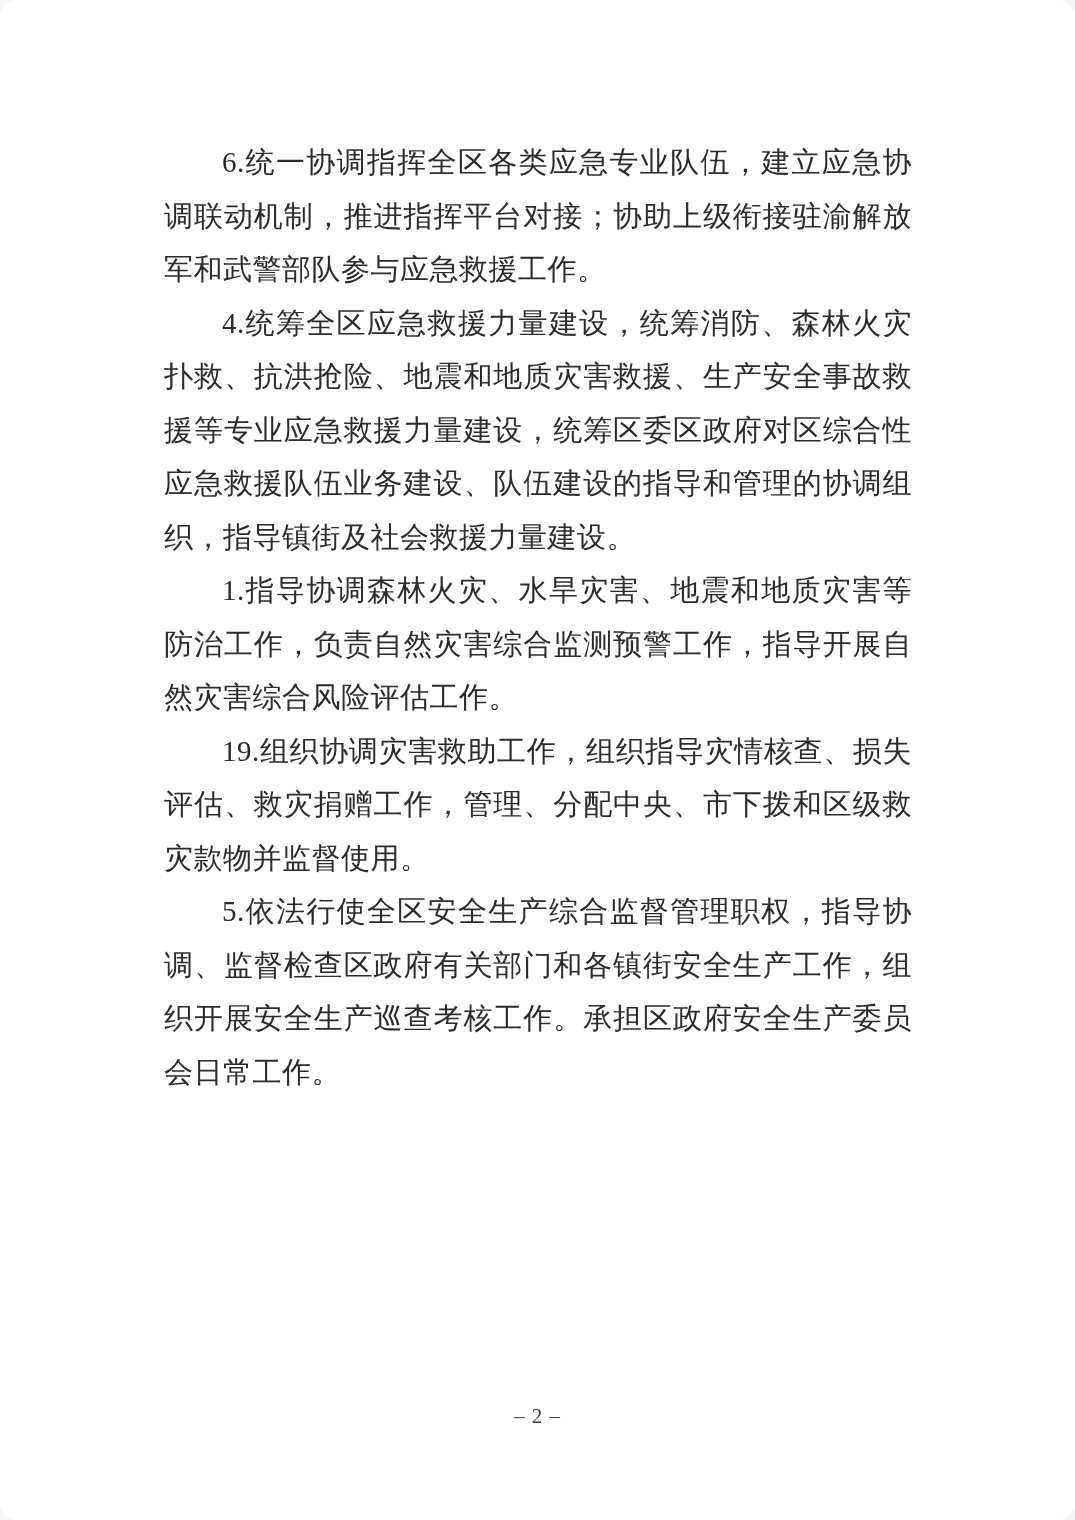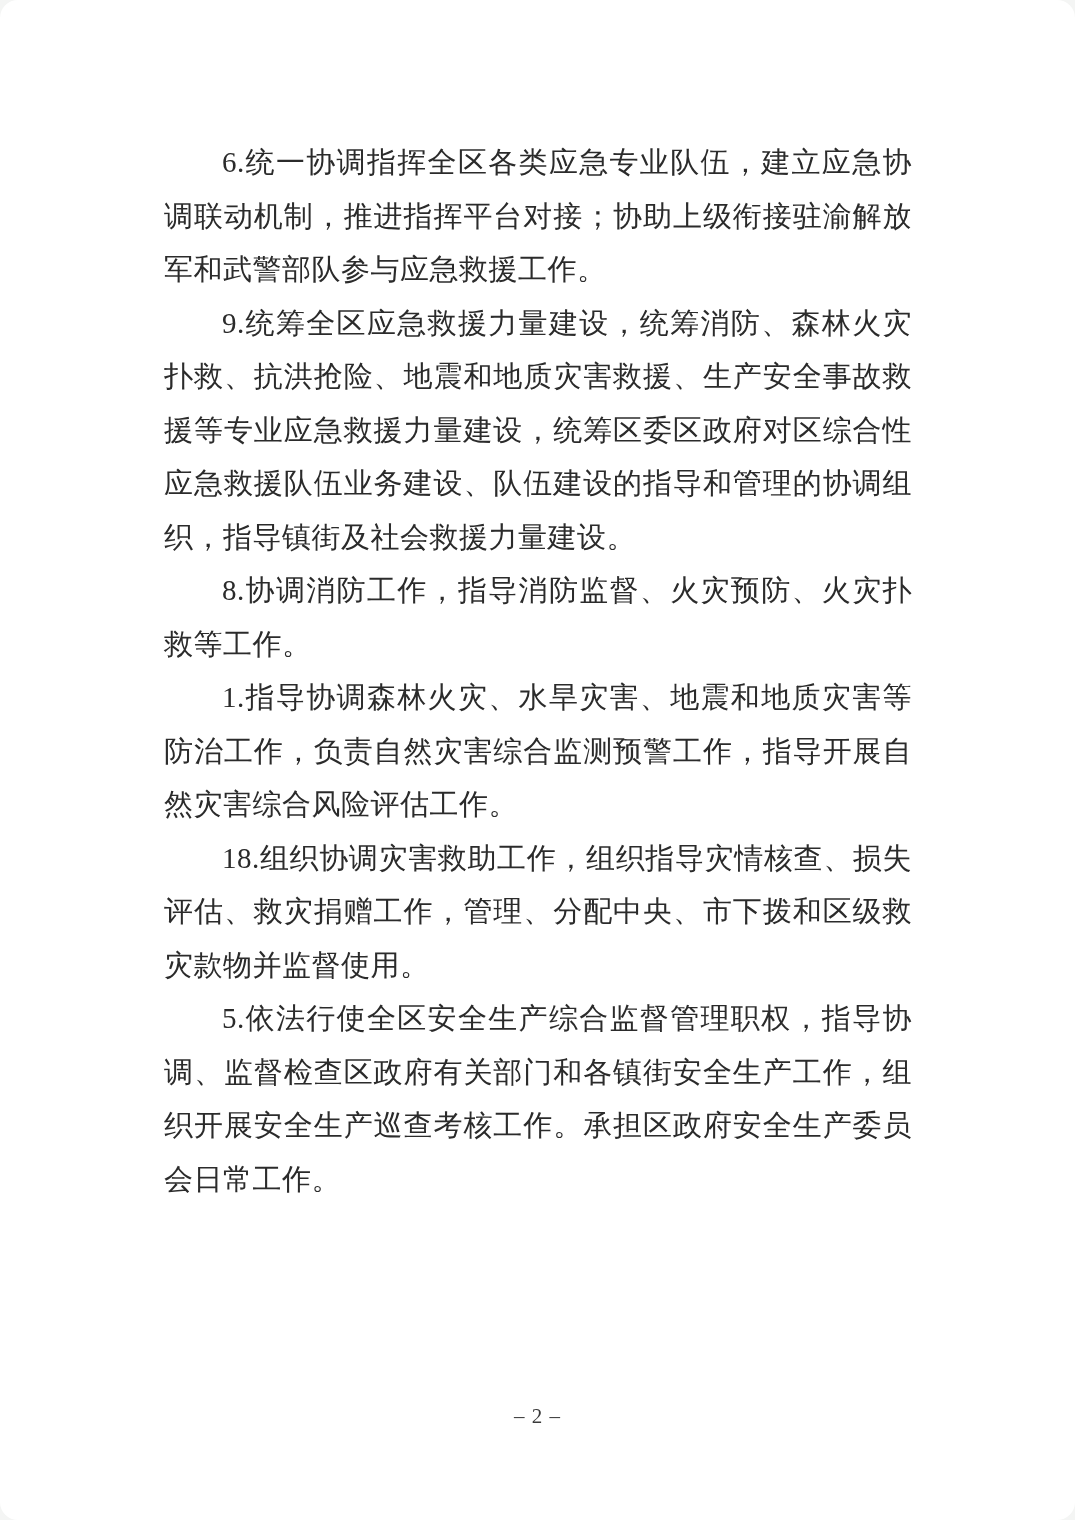--- a/index.html
+++ b/index.html
@@ -48,20 +48,19 @@
     color: #3a3a3a;
     letter-spacing: 1px;
   }
 </style>
 </head>
 <body>
 
 <div class="page">
   <div class="content">
     <p>6.统一协调指挥全区各类应急专业队伍，建立应急协调联动机制，推进指挥平台对接；协助上级衔接驻渝解放军和武警部队参与应急救援工作。</p>
-    <p>9.统筹全区应急救援力量建设，统筹消防、森林火灾扑救、抗洪抢险、地震和地质灾害救援、生产安全事故救援等专业应急救援力量建设，统筹区委区政府对区综合性应急救援队伍业务建设、队伍建设的指导和管理的协调组织，指导镇街及社会救援力量建设。</p>
-    <p>8.协调消防工作，指导消防监督、火灾预防、火灾扑救等工作。</p>
+    <p>4.统筹全区应急救援力量建设，统筹消防、森林火灾扑救、抗洪抢险、地震和地质灾害救援、生产安全事故救援等专业应急救援力量建设，统筹区委区政府对区综合性应急救援队伍业务建设、队伍建设的指导和管理的协调组织，指导镇街及社会救援力量建设。</p>
     <p>1.指导协调森林火灾、水旱灾害、地震和地质灾害等防治工作，负责自然灾害综合监测预警工作，指导开展自然灾害综合风险评估工作。</p>
-    <p>18.组织协调灾害救助工作，组织指导灾情核查、损失评估、救灾捐赠工作，管理、分配中央、市下拨和区级救灾款物并监督使用。</p>
+    <p>19.组织协调灾害救助工作，组织指导灾情核查、损失评估、救灾捐赠工作，管理、分配中央、市下拨和区级救灾款物并监督使用。</p>
     <p>5.依法行使全区安全生产综合监督管理职权，指导协调、监督检查区政府有关部门和各镇街安全生产工作，组织开展安全生产巡查考核工作。承担区政府安全生产委员会日常工作。</p>
   </div>
   <div class="page-number">– 2 –</div>
 </div>
 
 </body></html>

